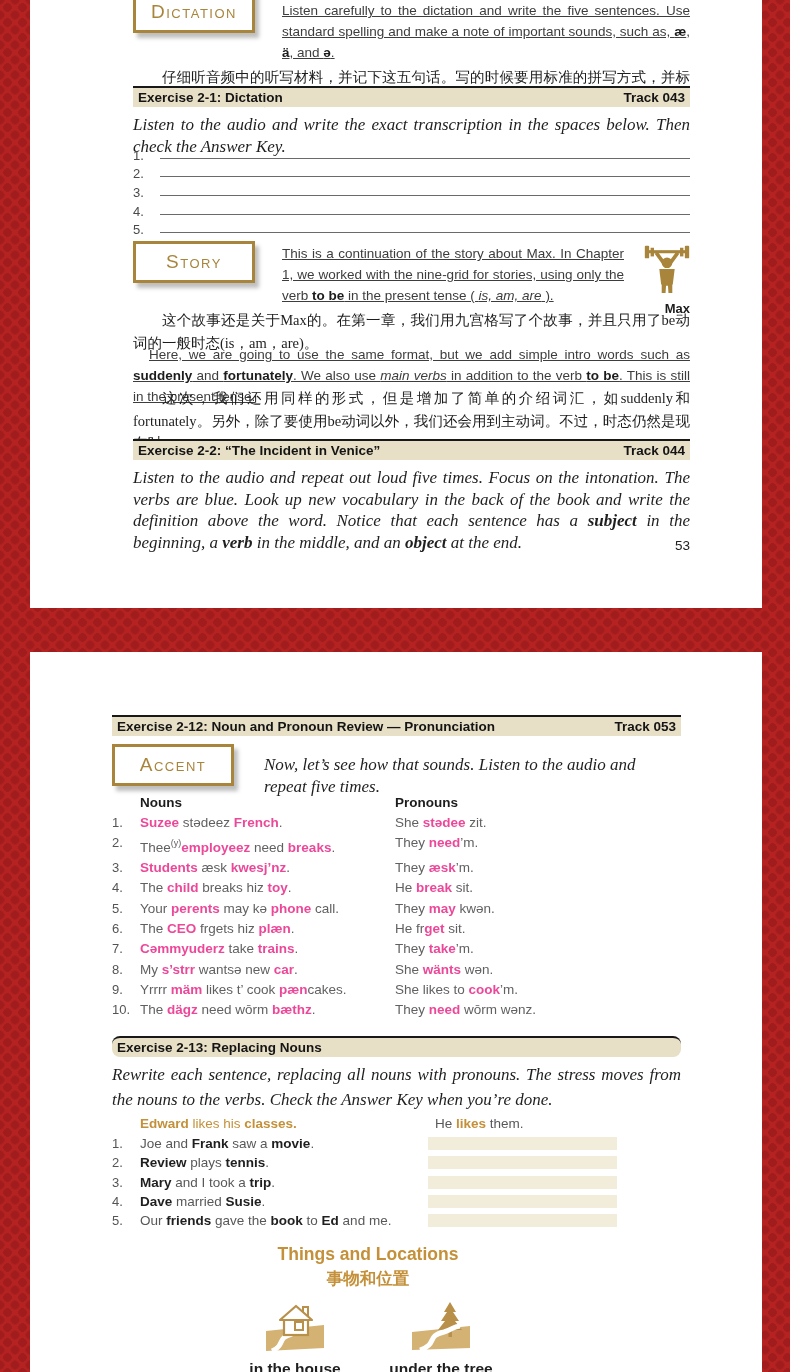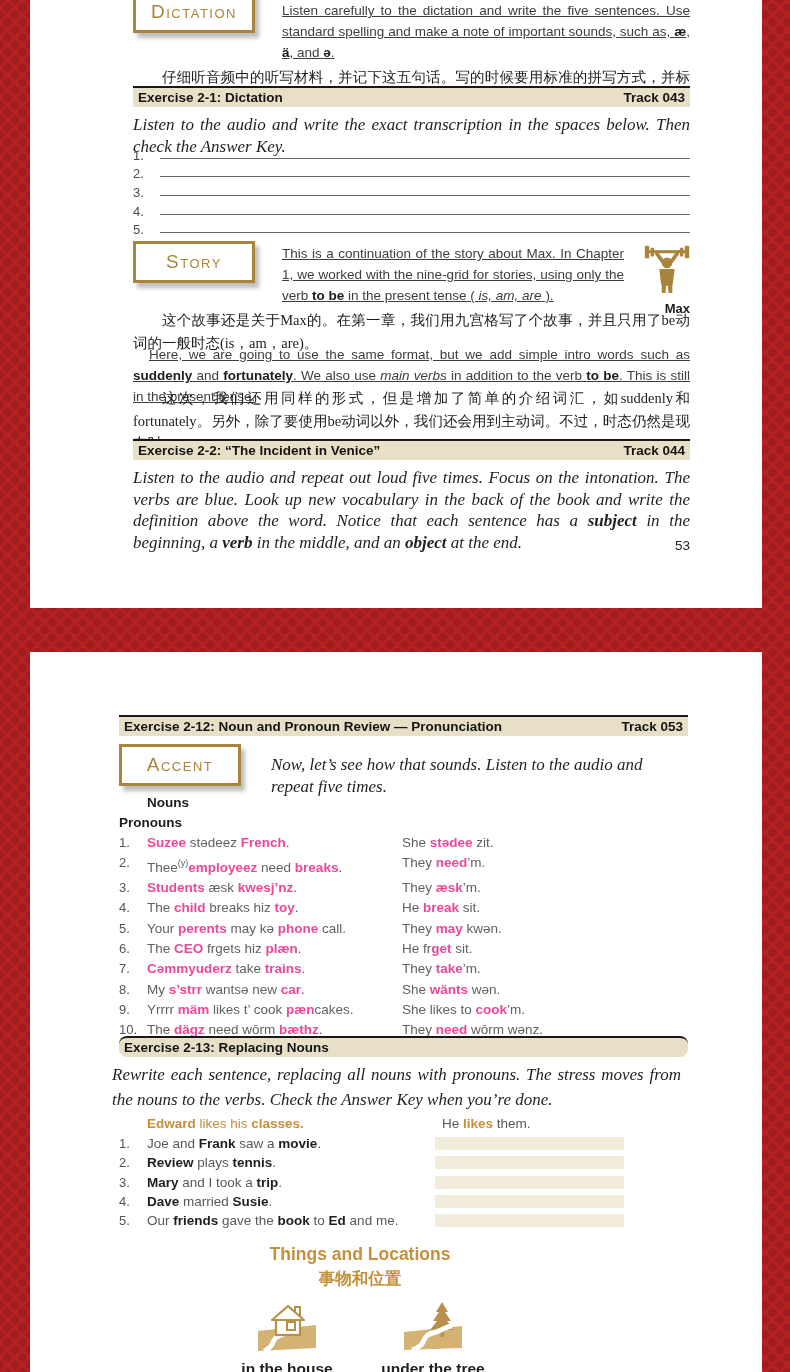--- a/index.html
+++ b/index.html
@@ -13,21 +13,21 @@
       radial-gradient(#a11c1c 39%, rgba(0,0,0,0) 41%);
     background-size:15px 15px;
     background-position:0 0,7.5px 7.5px;
     font-family:"Liberation Sans",sans-serif;
   }
   .page{position:absolute;left:30px;width:732px;background:#ffffff;overflow:hidden;}
   #page1{top:0;height:608px;}
   #page2{top:652px;height:720px;}
 
   .blk{position:absolute;left:103px;width:557px;}
-  .blk2{position:absolute;left:82px;width:569px;margin-left:7px;}
+  .blk2{position:absolute;left:82px;width:569px;}
 
   
   .label-box{
     box-sizing:border-box;
     width:122px;height:42px;
     background:#fff;
     border:3px solid #a9853c;
     box-shadow:4px 5px 4px #bfbfbf;
     display:flex;align-items:center;justify-content:center;
     color:#a9853c;
@@ -60,36 +60,36 @@
   
   #max-figure{position:absolute;right:0;top:0;width:50px;text-align:right;}
   #max-figure .cap{font-weight:bold;font-size:13px;color:#1c1c1c;margin-top:2px;}
 
   
   .trow{display:flex;font-size:13.5px;line-height:20.3px;color:#616161;}
   .trow b{color:#ec4899;}
   .rnum{width:28px;font-size:13px;color:#555;}
   .rnoun{width:255px;}
   .rpron{flex:1;}
-  .thead{display:flex;font-weight:bold;font-size:13.5px;color:#1c1c1c;line-height:20px;flex-direction:column;}
+  .thead{display:flex;font-weight:bold;font-size:13.5px;color:#1c1c1c;line-height:20px;}
   .thead .h1{width:255px;margin-left:28px;}
 
   
   .srow{display:flex;height:19.3px;font-size:13.5px;line-height:19.3px;color:#58585a;}
   .srow b{color:#1f1f1f;}
   .snum{width:28px;font-size:13px;color:#555;}
   .stext{width:288px;}
   .sbox{width:189px;height:13px;background:#f2ecda;align-self:center;}
   .ex-left{margin-left:28px;width:288px;color:#c49039;}
   .ex-left b{color:#c49039;}
   .ex-right{color:#58585a;margin-left:7px;}
   .ex-right .gold, .ex-right b{color:#c49039;font-weight:bold;}
 
   
-  .center-block{position:absolute;left:0;width:660px;text-align:center;}
+  .center-block{position:absolute;left:0;width:660px;text-align:center;padding-left:8px;}
   .things-title{color:#c49039;font-weight:bold;font-size:17.5px;}
   .things-title-zh{color:#c49039;font-weight:bold;font-size:16.5px;}
   .icons-row{display:flex;justify-content:center;}
   .icon-col{width:146px;text-align:center;}
   .icon-col .cap{font-weight:bold;font-size:15.5px;color:#1f1f1f;margin-top:4px;}
 
   sup{font-size:9px;}
 </style>
 </head>
 <body>

